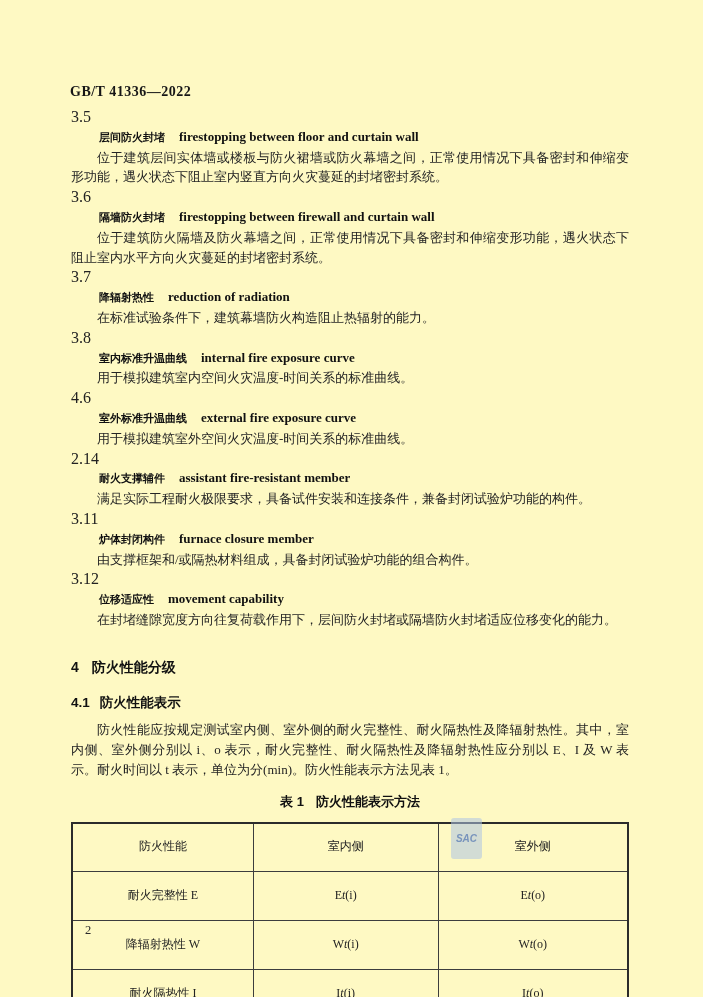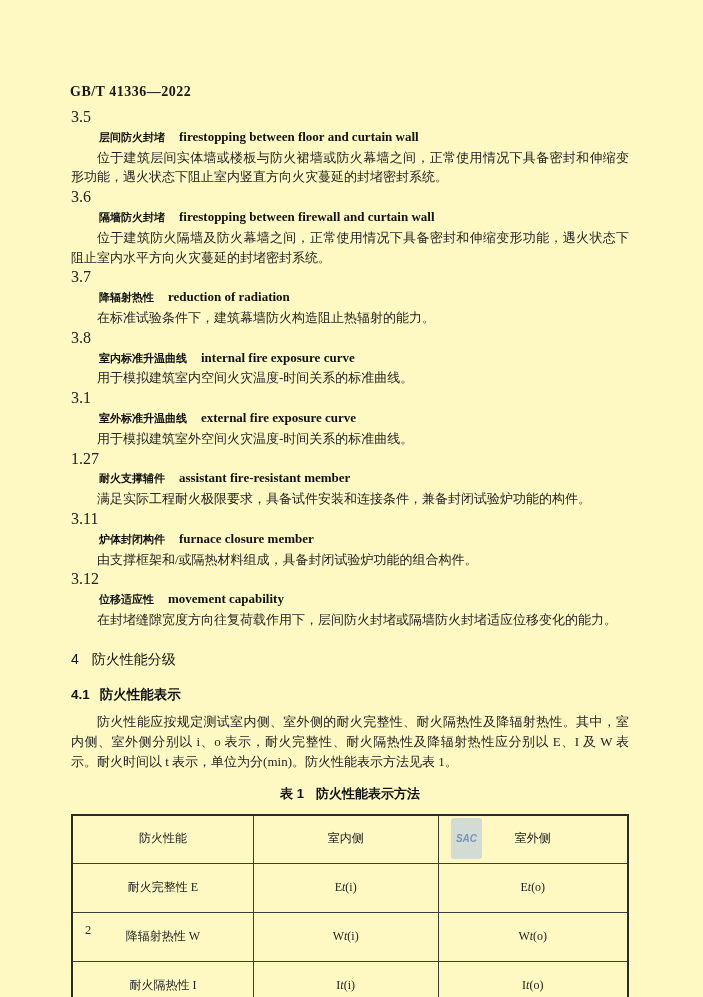--- a/index.html
+++ b/index.html
@@ -21,23 +21,23 @@
   .content{
     position:absolute;left:71px;top:107px;width:558px;
     font-size:13px;line-height:19.8px;
   }
   .def-num{font-size:16px;color:#222;}
   .def-term{padding-left:28px;white-space:nowrap;}
   .def-term .zh{font-family:"Liberation Sans","DejaVu Sans",sans-serif;font-weight:bold;font-size:11px;color:#111;}
   .def-term .en{margin-left:14px;font-weight:bold;font-size:13px;color:#111;}
   .def-body{margin:0;text-indent:26px;text-align:justify;color:#242424;}
   .sec4{
-    margin:20px 0 0 0;
+    margin:28px 0 0 0;
     font-family:"Liberation Sans","DejaVu Sans",sans-serif;
-    font-weight:normal;font-size:14px;color:#111;
+    font-weight:bold;font-size:14px;color:#111;
   }
   .sec4 .sec-no{margin-right:13px;}
   .sec41{
     margin:15px 0 0 0;
     font-family:"Liberation Sans","DejaVu Sans",sans-serif;
     font-weight:bold;font-size:13.5px;color:#111;
   }
   .sec41 .sec-no{margin-right:10px;}
   .para4{margin:8px 0 0 0;text-indent:26px;text-align:justify;color:#242424;}
   .tbl-caption{
@@ -105,26 +105,26 @@
           <div class="def-num">3.7</div>
           <div class="def-term"><span class="zh">降辐射热性</span><span class="en">reduction of radiation</span></div>
           <p class="def-body">在标准试验条件下，建筑幕墙防火构造阻止热辐射的能力。</p>
         </div>
         <div class="def">
           <div class="def-num">3.8</div>
           <div class="def-term"><span class="zh">室内标准升温曲线</span><span class="en">internal fire exposure curve</span></div>
           <p class="def-body">用于模拟建筑室内空间火灾温度-时间关系的标准曲线。</p>
         </div>
         <div class="def">
-          <div class="def-num">3.1</div>
+          <div class="def-num">4.6</div>
           <div class="def-term"><span class="zh">室外标准升温曲线</span><span class="en">external fire exposure curve</span></div>
           <p class="def-body">用于模拟建筑室外空间火灾温度-时间关系的标准曲线。</p>
         </div>
         <div class="def">
-          <div class="def-num">1.27</div>
+          <div class="def-num">2.14</div>
           <div class="def-term"><span class="zh">耐火支撑辅件</span><span class="en">assistant fire-resistant member</span></div>
           <p class="def-body">满足实际工程耐火极限要求，具备试件安装和连接条件，兼备封闭试验炉功能的构件。</p>
         </div>
         <div class="def">
           <div class="def-num">3.11</div>
           <div class="def-term"><span class="zh">炉体封闭构件</span><span class="en">furnace closure member</span></div>
           <p class="def-body">由支撑框架和/或隔热材料组成，具备封闭试验炉功能的组合构件。</p>
         </div>
         <div class="def">
           <div class="def-num">3.12</div>

